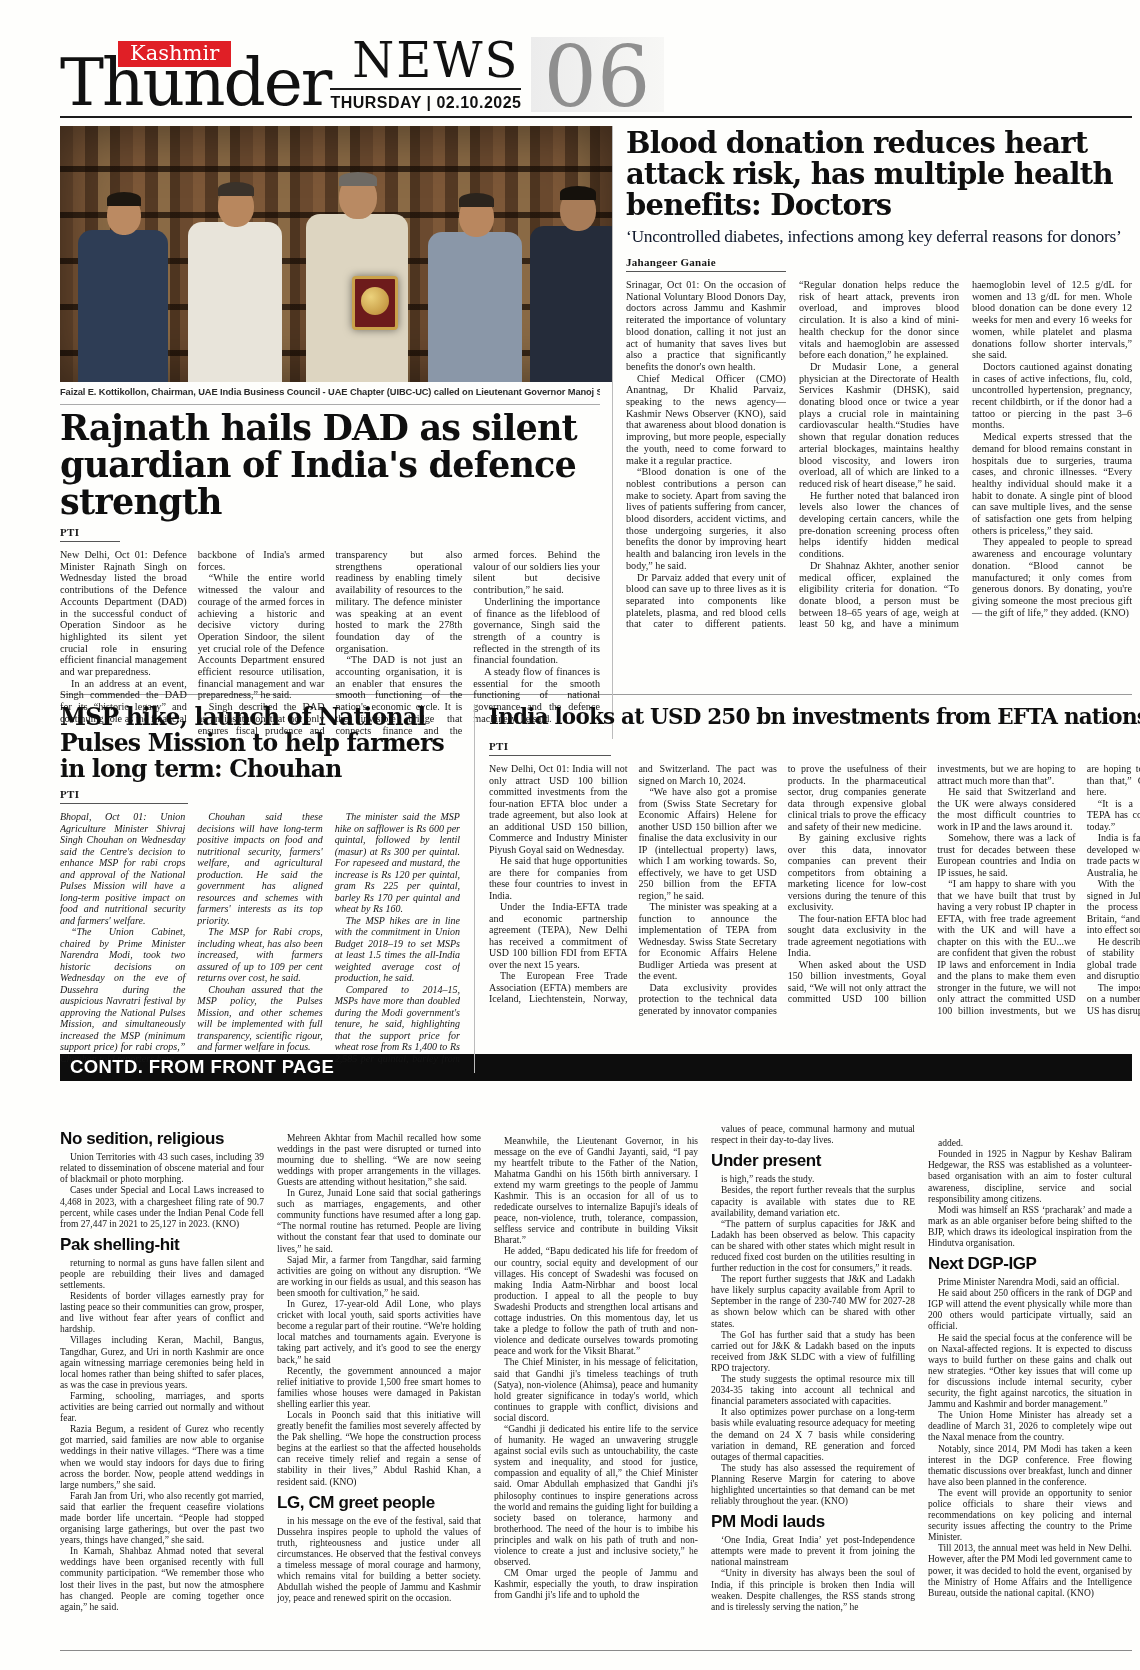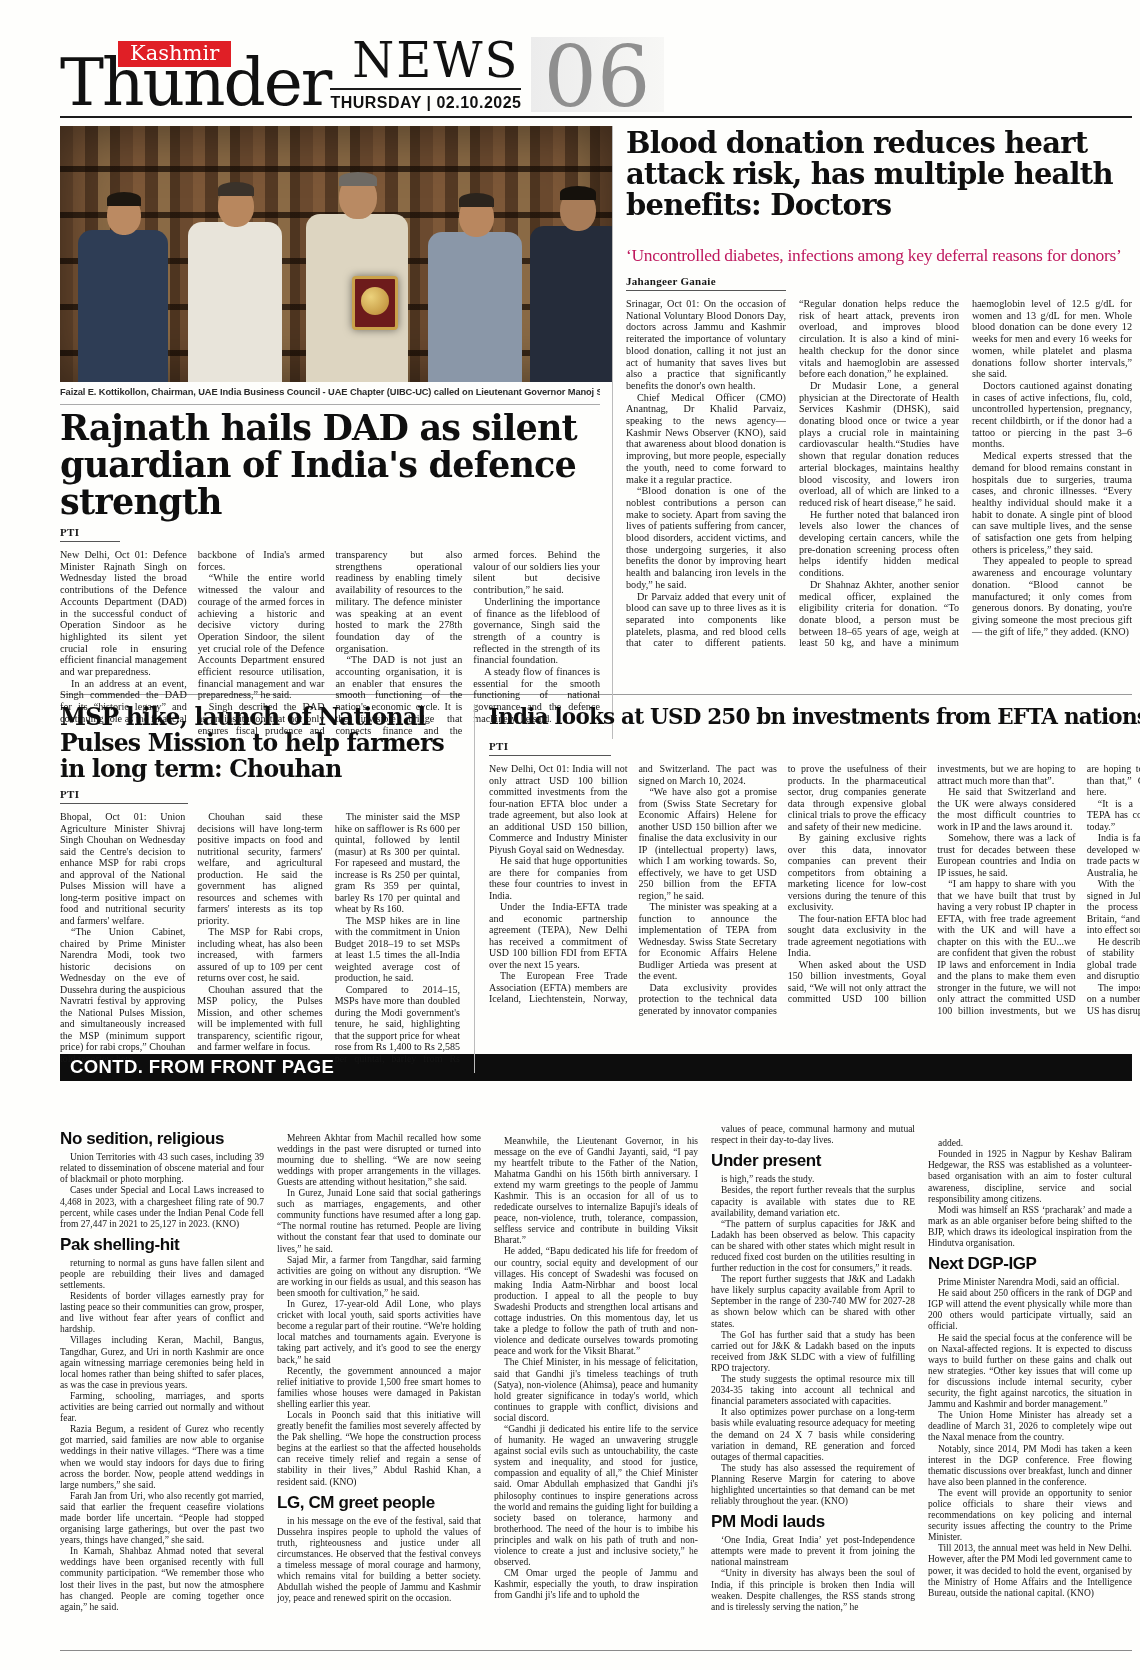--- a/index.html
+++ b/index.html
@@ -54,31 +54,31 @@
     border-radius:4px; left:292px; bottom:52px; box-shadow:0 0 8px rgba(0,0,0,.5); }
   .plaque::after { content:""; position:absolute; left:6px; top:8px; width:28px; height:28px;
     border-radius:50%; background:radial-gradient(circle at 35% 35%, #ecd27c, #b8862f); }
   .caption { font-family:"Liberation Sans", sans-serif; font-weight:bold; font-size:9.3px;
     color:#2b2b2b; margin-top:5px; white-space:nowrap; overflow:hidden; letter-spacing:-0.1px;
     border-bottom:1px solid #aaa; padding-bottom:7px; }
   .h-raj { font-size:35px; line-height:37px; margin-top:4px; }
   .raj-cols { column-count:4; column-gap:11px; height:190px; overflow:hidden; }
 
   .h-blood { font-size:29px; line-height:31px; margin-top:2px; }
-  .sub-blood { font-size:17.5px; line-height:20px; color:#be185d; margin-top:24px; letter-spacing:-0.3px; }
+  .sub-blood { font-size:17.5px; line-height:20px; color:#0f172a; margin-top:5px; letter-spacing:-0.3px; }
   .blood-byline { width:160px; margin-top:10px; }
   .blood-cols { column-count:3; column-gap:13px; height:398px; overflow:hidden; }
 
   
   .mid-row { display:grid; grid-template-columns:414px 1fr; margin-top:9px; height:340px; }
   .msp-block { padding-right:14px; }
   .efta-block { border-left:1px solid #bbb; padding-left:14px; }
   .h-msp { font-size:23.5px; line-height:26px; }
   .msp-byline { width:128px; }
-  .msp-cols { column-count:3; column-gap:12px; height:262px; overflow:hidden; }
+  .msp-cols { column-count:3; column-gap:12px; height:262px; overflow:hidden;font-style:italic; }
   .h-efta { font-size:21.5px; line-height:26px; white-space:nowrap; overflow:hidden; }
   .efta-byline { width:122px; margin-top:10px; }
   .efta-cols { column-count:5; column-gap:11px; height:258px; overflow:hidden; }
   .efta-cols p, .msp-cols p { font-size:10px; line-height:11.5px; }
 
   
   .contd-bar { margin-top:10px; background:#0d0d0d; color:#fff; height:27px;
     font-family:"Liberation Sans", sans-serif; font-weight:bold; font-size:18.5px;
     letter-spacing:0.4px; padding:2px 0 0 10px; }
   .contd-cols { display:flex; gap:13px; margin-top:10px; height:560px; overflow:hidden;
@@ -183,21 +183,21 @@
     <div class="mid-row">
       <div class="msp-block">
         <div class="headline h-msp">MSP hike, launch of National Pulses Mission to help farmers in long term: Chouhan</div>
         <div class="byline msp-byline">PTI</div>
         <div class="body-cols msp-cols">
             <p>Bhopal, Oct 01: Union Agriculture Minister Shivraj Singh Chouhan on Wednesday said the Centre's decision to enhance MSP for rabi crops and approval of the National Pulses Mission will have a long-term positive impact on food and nutritional security and farmers' welfare.</p>
             <p>“The Union Cabinet, chaired by Prime Minister Narendra Modi, took two historic decisions on Wednesday on the eve of Dussehra during the auspicious Navratri festival by approving the National Pulses Mission, and simultaneously increased the MSP (minimum support price) for rabi crops,” Chouhan told reporters here.</p>
             <p>Chouhan said these decisions will have long-term positive impacts on food and nutritional security, farmers' welfare, and agricultural production. He said the government has aligned resources and schemes with farmers' interests as its top priority.</p>
             <p>The MSP for Rabi crops, including wheat, has also been increased, with farmers assured of up to 109 per cent returns over cost, he said.</p>
             <p>Chouhan assured that the MSP policy, the Pulses Mission, and other schemes will be implemented with full transparency, scientific rigour, and farmer welfare in focus.</p>
-            <p>The minister said the MSP hike on safflower is Rs 600 per quintal, followed by lentil (masur) at Rs 300 per quintal. For rapeseed and mustard, the increase is Rs 250 per quintal, gram Rs 359 per quintal, barley Rs 170 per quintal and wheat by Rs 160.</p>
+            <p>The minister said the MSP hike on safflower is Rs 600 per quintal, followed by lentil (masur) at Rs 300 per quintal. For rapeseed and mustard, the increase is Rs 120 per quintal, gram Rs 225 per quintal, barley Rs 170 per quintal and wheat by Rs 160.</p>
             <p>The MSP hikes are in line with the commitment in Union Budget 2018–19 to set MSPs at least 1.5 times the all-India weighted average cost of production, he said.</p>
             <p>Compared to 2014–15, MSPs have more than doubled during the Modi government's tenure, he said, highlighting that the support price for wheat rose from Rs 1,400 to Rs 2,585 per quintal, barley from Rs 1,100 to Rs 2,150, gram (chana) from Rs 3,100 to Rs 5,875, lentils from Rs 2,950 to Rs 7,000, rapeseed-mustard from Rs 3,050 to Rs 6,200, and safflower from Rs 3,000 to Rs 6,540.</p>
           </div>
       </div>
       <div class="efta-block">
         <div class="headline h-efta">India looks at USD 250 bn investments from EFTA nations: Goyal</div>
         <div class="byline efta-byline">PTI</div>
         <div class="body-cols efta-cols">
             <p>New Delhi, Oct 01: India will not only attract USD 100 billion committed investments from the four-nation EFTA bloc under a trade agreement, but also look at an additional USD 150 billion, Commerce and Industry Minister Piyush Goyal said on Wednesday.</p>
             <p>He said that huge opportunities are there for companies from these four countries to invest in India.</p>

